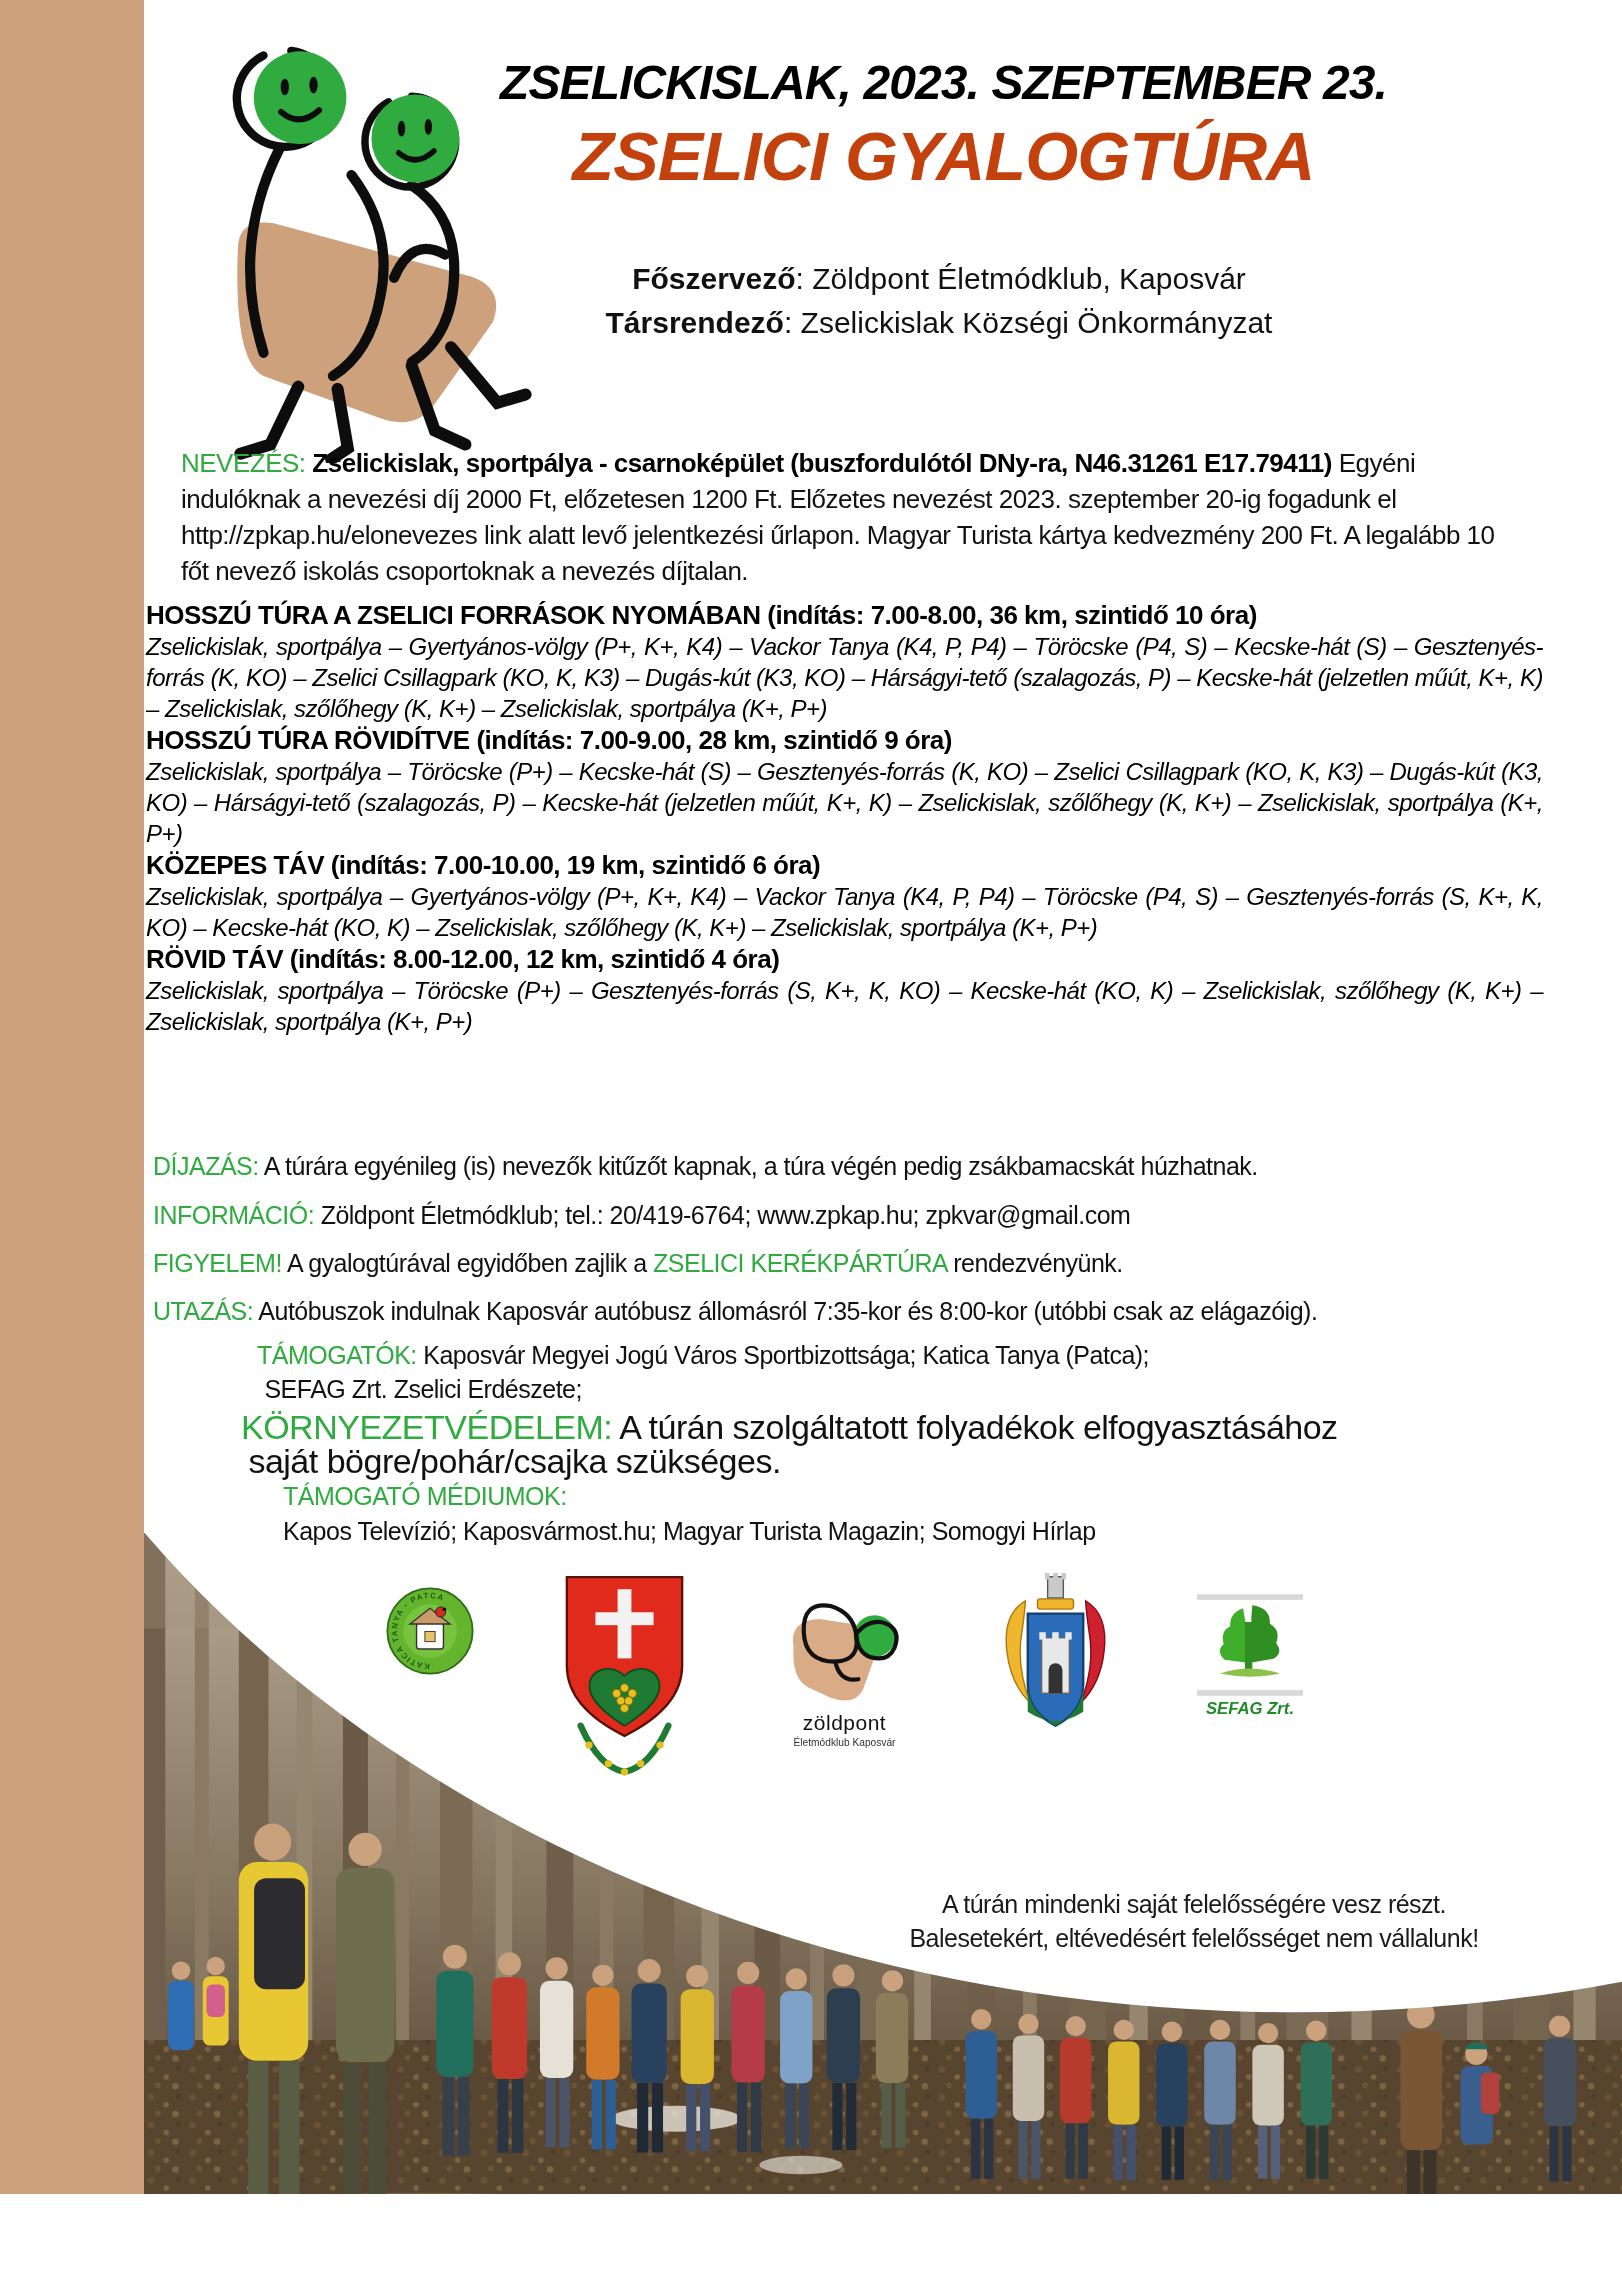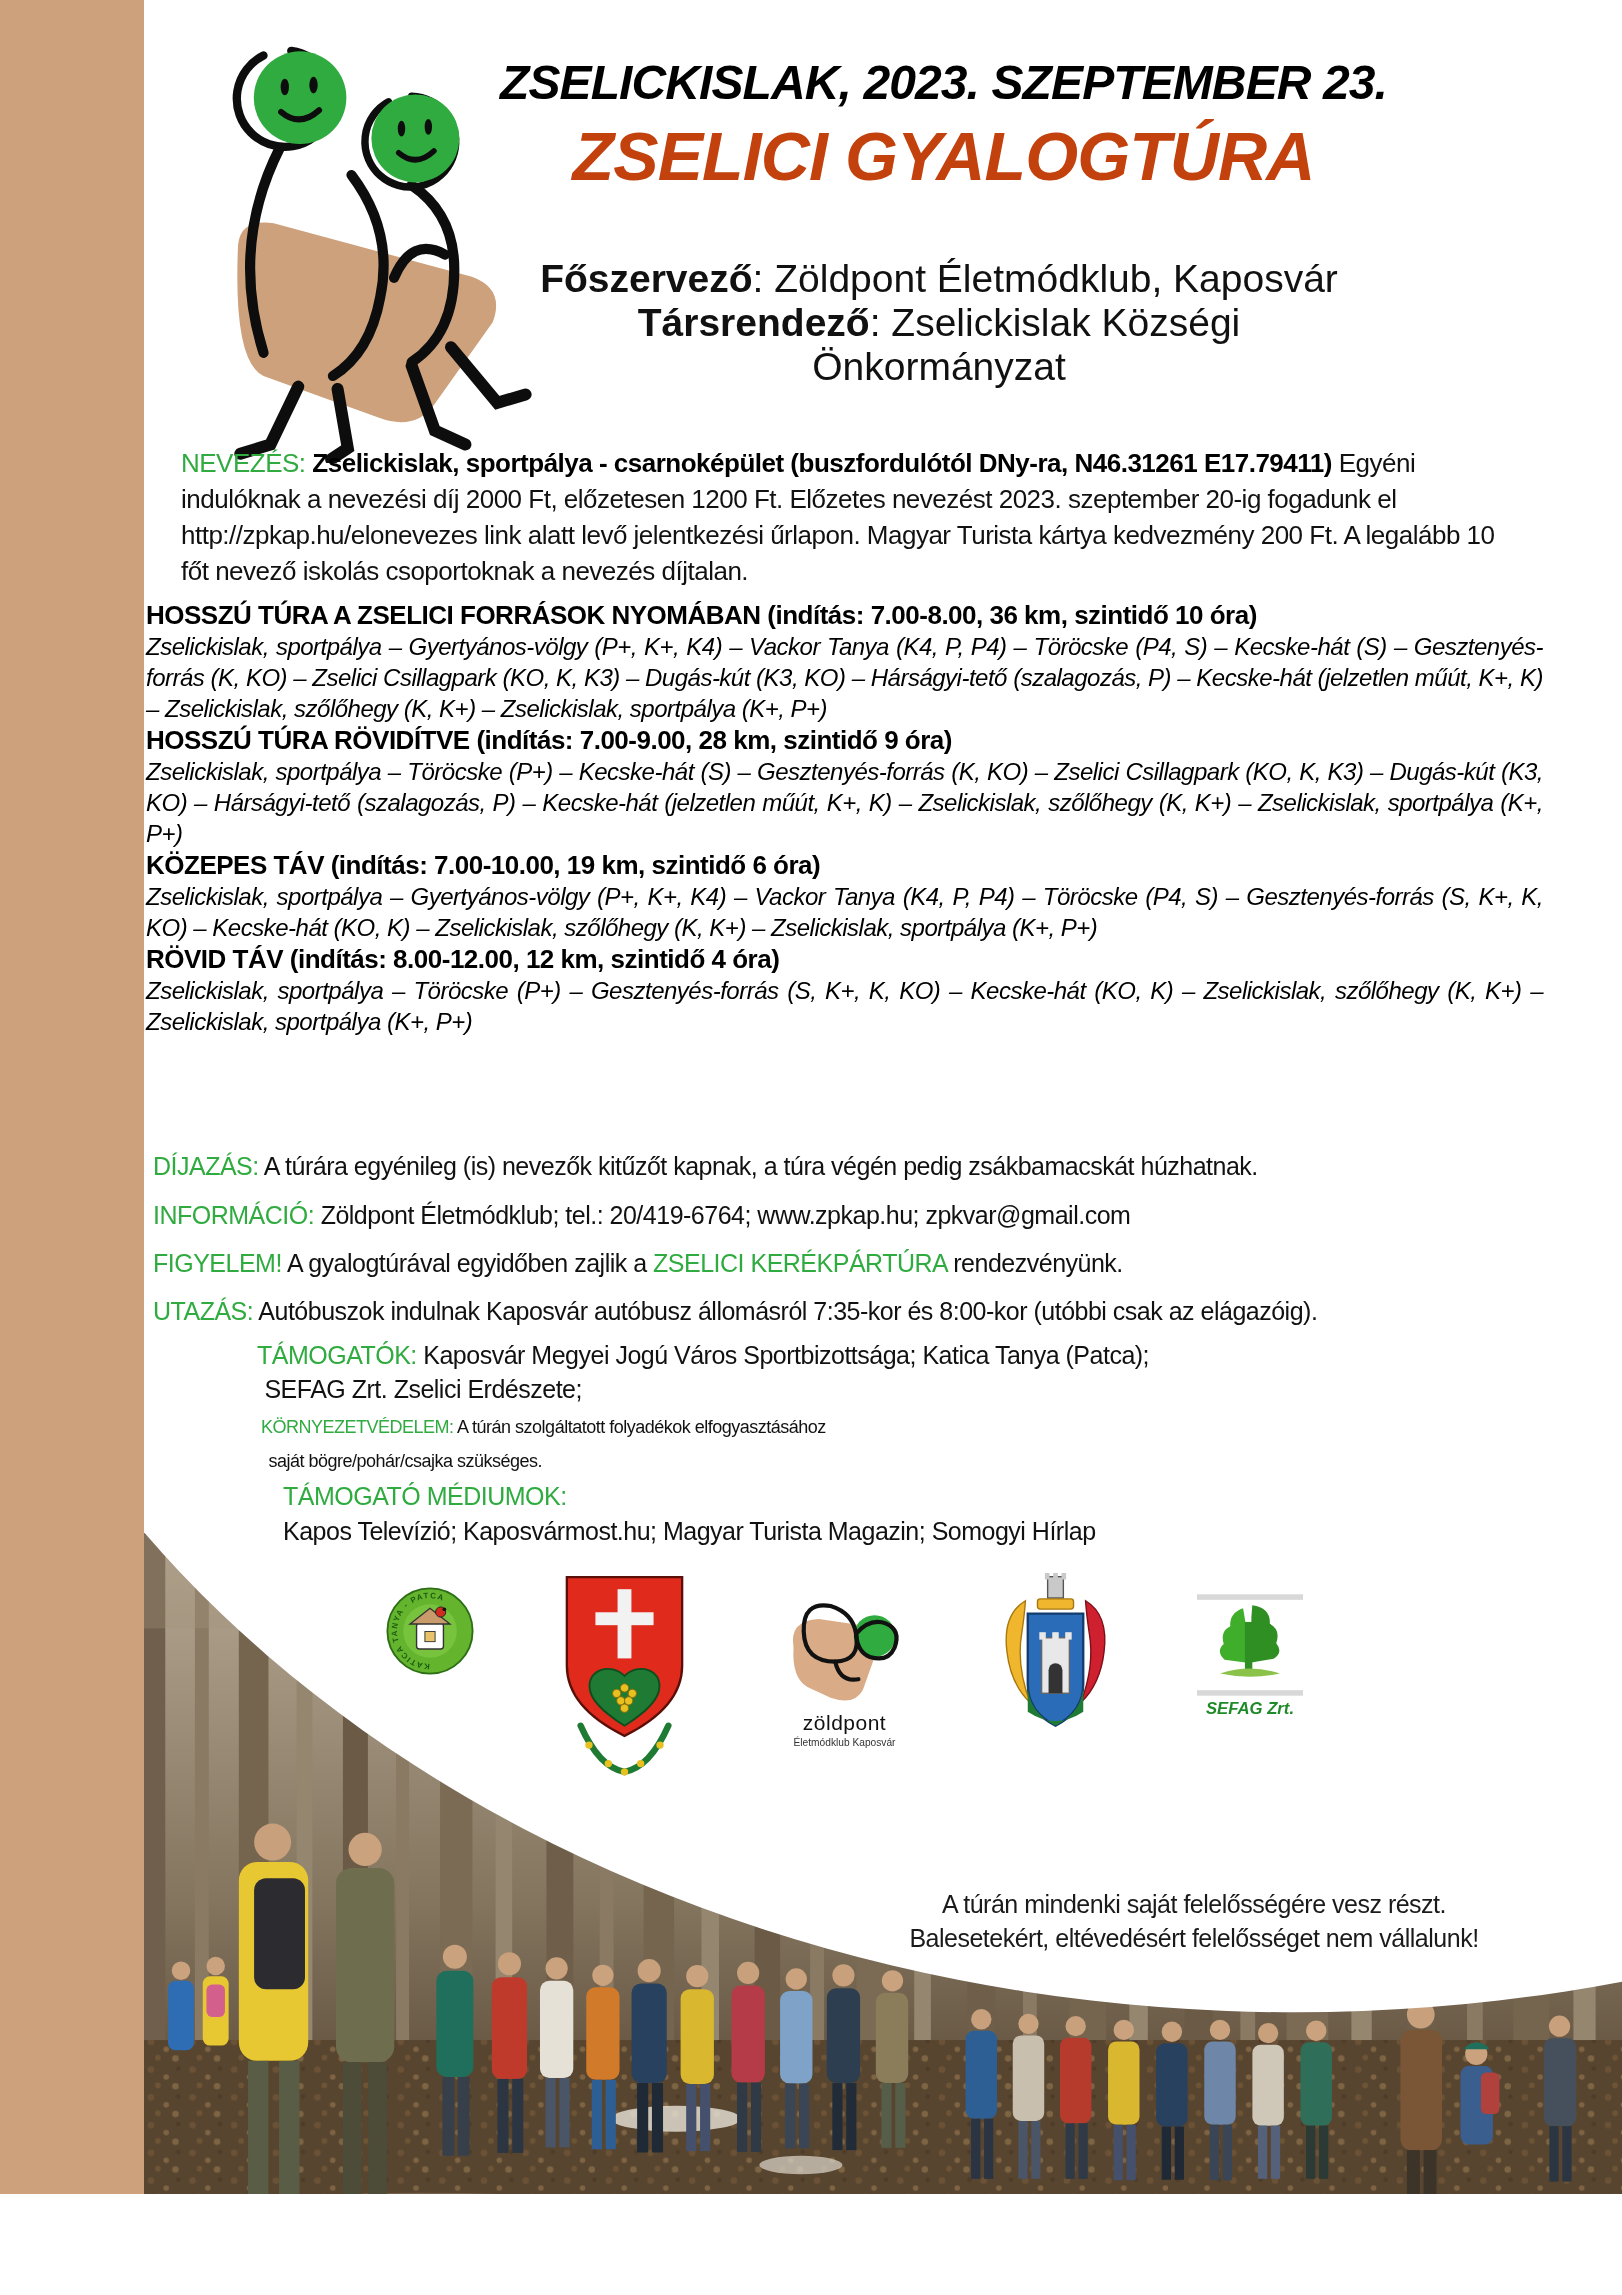--- a/index.html
+++ b/index.html
@@ -12,42 +12,42 @@
             background:#cda17c; z-index:2; }
   .photo { position:absolute; left:144px; top:1508px; width:1478px; height:787px; z-index:1; }
   .content-layer { position:absolute; inset:0; z-index:5; }
 
   .title-date { position:absolute; left:444px; top:55px; width:999px; text-align:center;
     font-size:48px; font-weight:bold; font-style:italic; letter-spacing:-0.9px; color:#000; }
   .title-main { position:absolute; left:444px; top:117px; width:999px; text-align:center;
     font-size:68px; font-weight:bold; font-style:italic; letter-spacing:-0.9px; color:#c2410c; }
 
   .organizers { position:absolute; left:532px; top:257px; width:814px; text-align:center;
-    font-size:39px; line-height:44px; }
+    font-size:30px; line-height:44px; }
   .organizers b { font-weight:bold; }
 
   .glabel { color:#2fab3f; font-weight:normal; }
 
   .nevezes { position:absolute; left:181px; top:445px; width:1342px;
     font-size:26px; line-height:36px; letter-spacing:-0.5px; }
   .nevezes .bold { font-weight:bold; color:#000; }
 
   .sections { position:absolute; left:146px; top:599px; width:1397px; letter-spacing:-0.5px; }
   .section h2 { font-size:26px; line-height:32px; font-weight:bold; color:#000; margin-top:9.3px; }
   .section h2:first-child { margin-top:0; }
   .section .route { font-size:24px; line-height:31px; font-style:italic; text-align:justify; color:#000; }
 
   .iline { position:absolute; left:153px; width:1462px; font-size:25px; line-height:33px; letter-spacing:-0.5px; }
   .iline.dijazas   { top:1150px; }
   .iline.informacio{ top:1199px; }
   .iline.figyelem  { top:1247px; }
   .iline.utazas    { top:1295px; }
 
   .tamogatok { position:absolute; left:257px; top:1338px; width:1333px; font-size:25px; line-height:34px; letter-spacing:-0.5px; }
-  .kornyezet { position:absolute; left:261px; top:1410px; width:1333px; font-size:18px; line-height:34px; letter-spacing:-0.5px; }
+  .kornyezet { position:absolute; left:241px; top:1410px; width:1333px; font-size:34px; line-height:34px; letter-spacing:-0.5px; }
   .mediumok  { position:absolute; left:283px; top:1479px; width:1296px; font-size:25px; line-height:35px; letter-spacing:-0.5px; }
   .indent2 { padding-left:7.4px; }
 
   .logos-row { position:absolute; left:146px; top:1573px; width:1397px;
     display:flex; justify-content:center; align-items:flex-start; gap:79px; }
   .logo-box { display:flex; flex-direction:column; align-items:center; }
   .zp-name { font-size:21px; color:#111; letter-spacing:0.5px; margin-top:3.7px; }
   .zp-sub  { font-size:10.2px; color:#333; margin-top:1.9px; }
   .sefag-cap { font-size:16.7px; font-weight:bold; font-style:italic; color:#1f8a28; margin-top:2.8px; }
 

